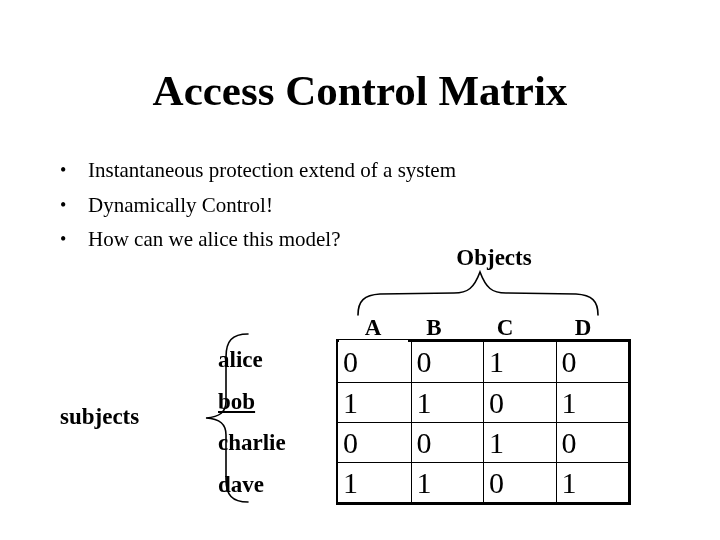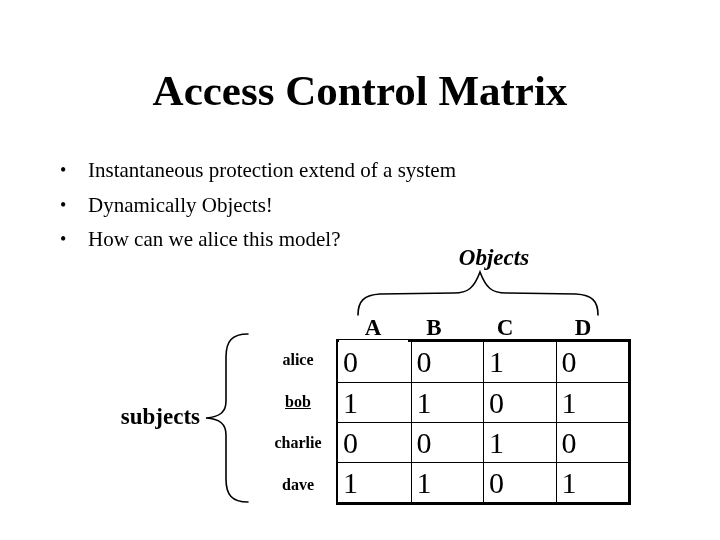--- a/index.html
+++ b/index.html
@@ -10,34 +10,34 @@
   }
   #title{
     position:absolute;left:0;top:68px;width:720px;margin:0;
     text-align:center;font-size:43px;font-weight:bold;line-height:46px;
   }
   #bullets{position:absolute;left:52px;top:153px;width:560px;}
   .bline{position:relative;height:34.7px;line-height:34.7px;font-size:21px;padding-left:36px;}
   .bline .marker{position:absolute;left:8px;top:0;font-size:18px;}
   #objects-label{
     position:absolute;left:494px;top:245px;transform:translateX(-50%);
-    font-size:23px;font-weight:bold;white-space:nowrap;font-style:italic;
+    font-size:23px;font-weight:bold;white-space:nowrap;
   }
   #subjects-label{
-    position:absolute;left:60px;top:403px;width:140px;text-align:right;
+    position:absolute;left:60px;top:403px;width:140px;
     font-size:23px;font-weight:bold;line-height:28px;
   }
   .brace{position:absolute;}
   .colhead{
     position:absolute;top:316px;transform:translateX(-50%);
     font-size:23px;font-weight:bold;line-height:24px;
   }
   .rowlabel{
-    position:absolute;left:218px;width:160px;text-align:center;
-    font-size:16px;font-weight:bold;line-height:41px;height:41px;
+    position:absolute;left:218px;width:160px;
+    font-size:23px;font-weight:bold;line-height:41px;height:41px;
   }
   #matrix{
     position:absolute;left:336px;top:339px;width:295px;height:166px;
     box-sizing:border-box;border:3px solid #000;border-left-width:2px;
     display:grid;grid-template-columns:repeat(4,1fr);grid-template-rows:repeat(4,1fr);
   }
   .cell{
     display:flex;align-items:center;padding-left:5px;
     font-size:30px;box-sizing:border-box;
   }
@@ -52,21 +52,21 @@
 
 <div id="slide">
 
   <h1 id="title">Access Control Matrix</h1>
 
   <div id="bullets">
     <div class="bline">
       <span class="marker">•</span><span>Instantaneous protection extend of a system</span>
     </div>
     <div class="bline">
-      <span class="marker">•</span><span>Dynamically Objects!</span>
+      <span class="marker">•</span><span>Dynamically Control!</span>
     </div>
     <div class="bline">
       <span class="marker">•</span><span>How can we alice this model?</span>
     </div>
   </div>
 
   <div id="objects-label">Objects</div>
 
   <svg class="brace" style="left:354px;top:267px;" width="248" height="52" viewBox="0 0 248 52">
     <path d="M4,48 C4,34 10,28 26,27 L100,26 C114,26 120,21 126,5 C132,21 138,26 152,26 L222,27 C238,28 244,34 244,48" fill="none" stroke="#000" stroke-width="1.6" stroke-linecap="round"></path>

